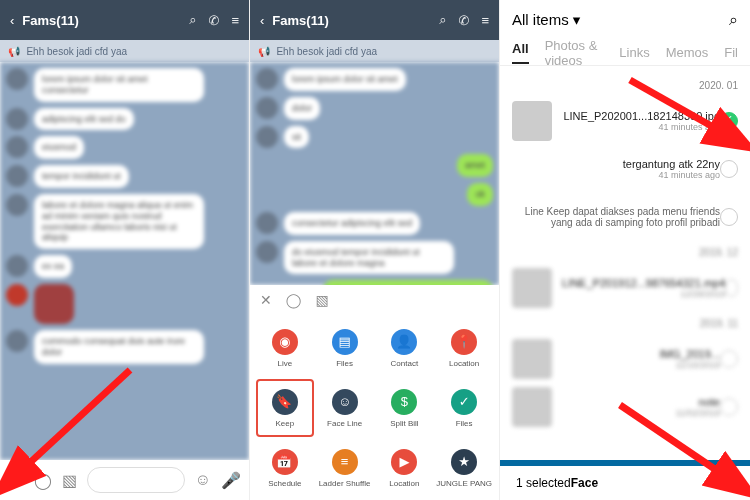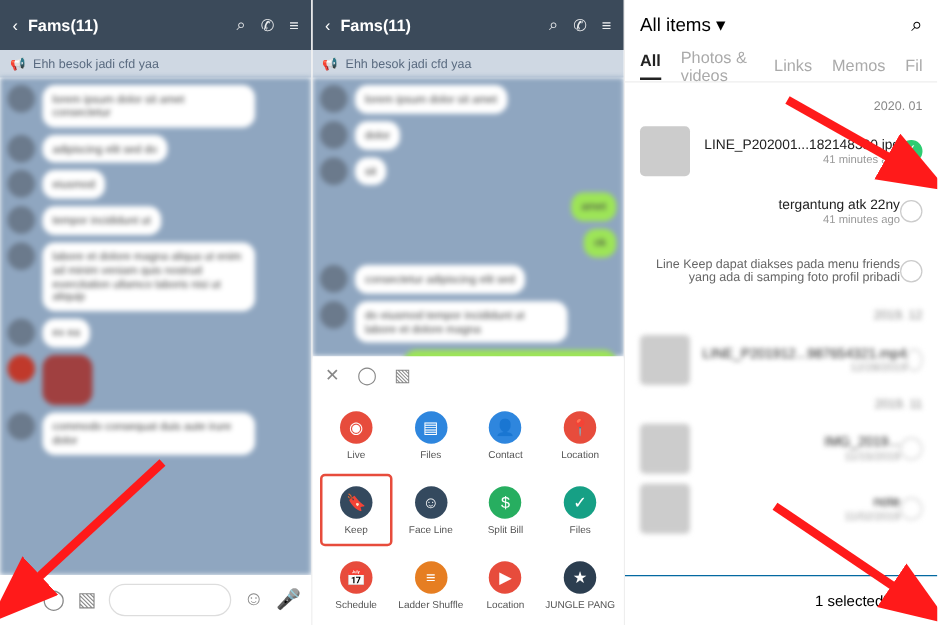--- a/index.html
+++ b/index.html
@@ -51,21 +51,21 @@
   .date-label { font-size: 10px; color: #888; margin: 6px 0; }
   .kitem { display: flex; align-items: center; height: 48px; }
   .thumb { width: 40px; height: 40px; background: #ccc; border-radius: 4px; margin-right: 10px; flex-shrink:0; }
   .kinfo { flex: 1; }
   .kname { font-size: 11px; color: #222; }
   .ktime { font-size: 9px; color: #999; }
   .kcheck { width: 18px; height: 18px; border-radius: 50%; border: 1.5px solid #ccc; }
   .kcheck.sel { background: #2ecc71; border-color: #2ecc71; position: relative; }
   .kcheck.sel::after { content: "✓"; color: #fff; font-size: 11px; position: absolute; top: 0; left: 3px; }
   .blurred { filter: blur(2px); }
-  .keep-footer { position: absolute; bottom: 0; left: 0; right: 0; height: 40px; display: flex; align-items: center; justify-content: flex-end; padding: 0 16px; font-size: 12px; border-top: 1px solid #0369a1; }
+  .keep-footer { position: absolute; bottom: 0; left: 0; right: 0; height: 40px; display: flex; align-items: center; justify-content: flex-start; padding: 0 16px; font-size: 12px; border-top: 6px solid #0369a1; }
 
   
   .arrow { position: absolute; pointer-events: none; }
   svg.arrow path, svg.arrow polygon { fill: #ff1a1a; }
 </style>
 </head>
 <body>
 
 <div class="row">
 

